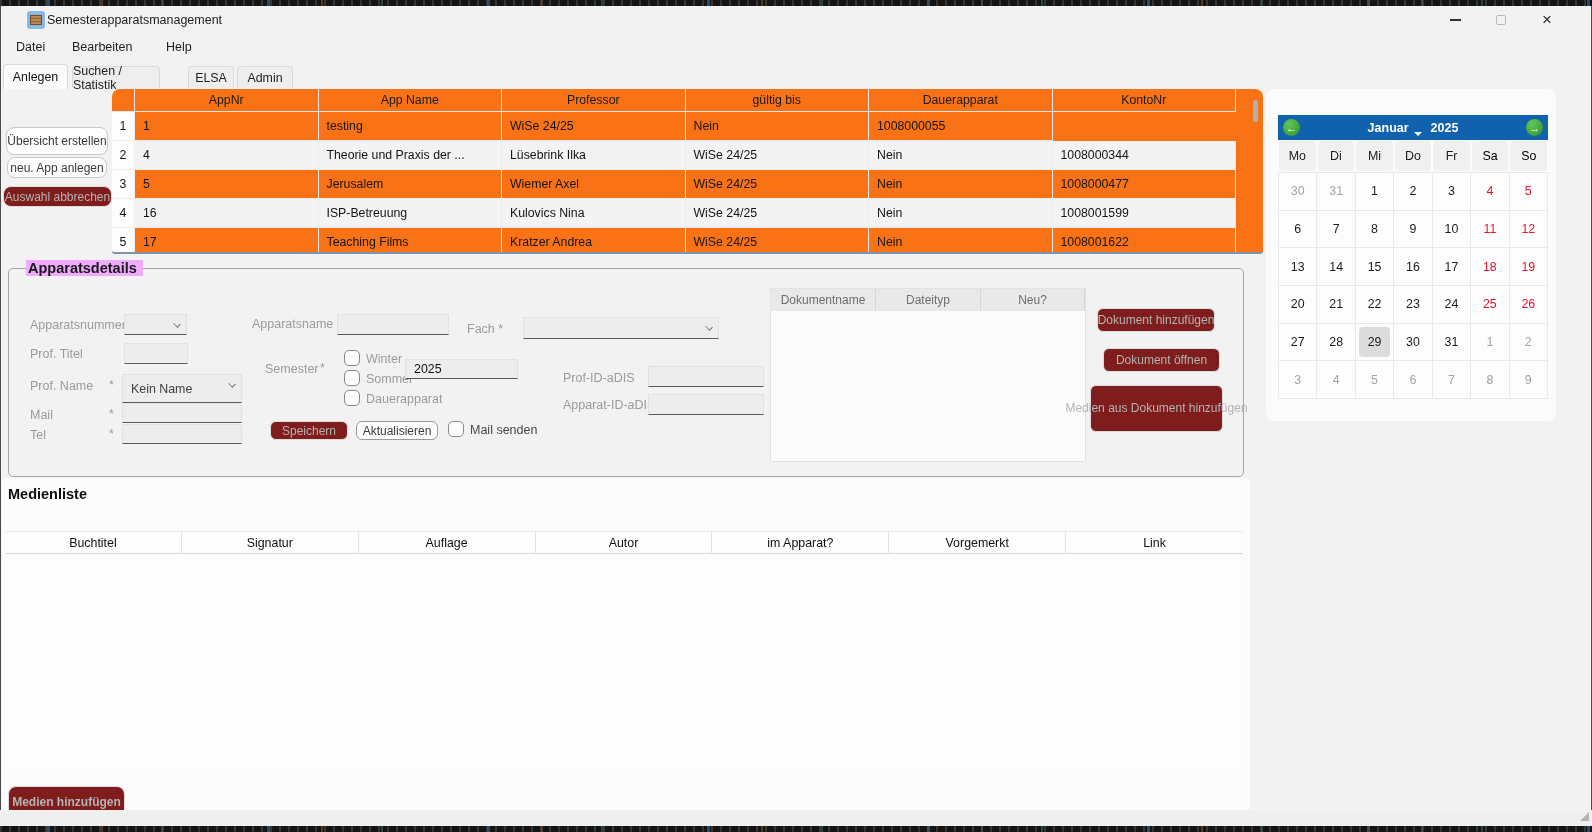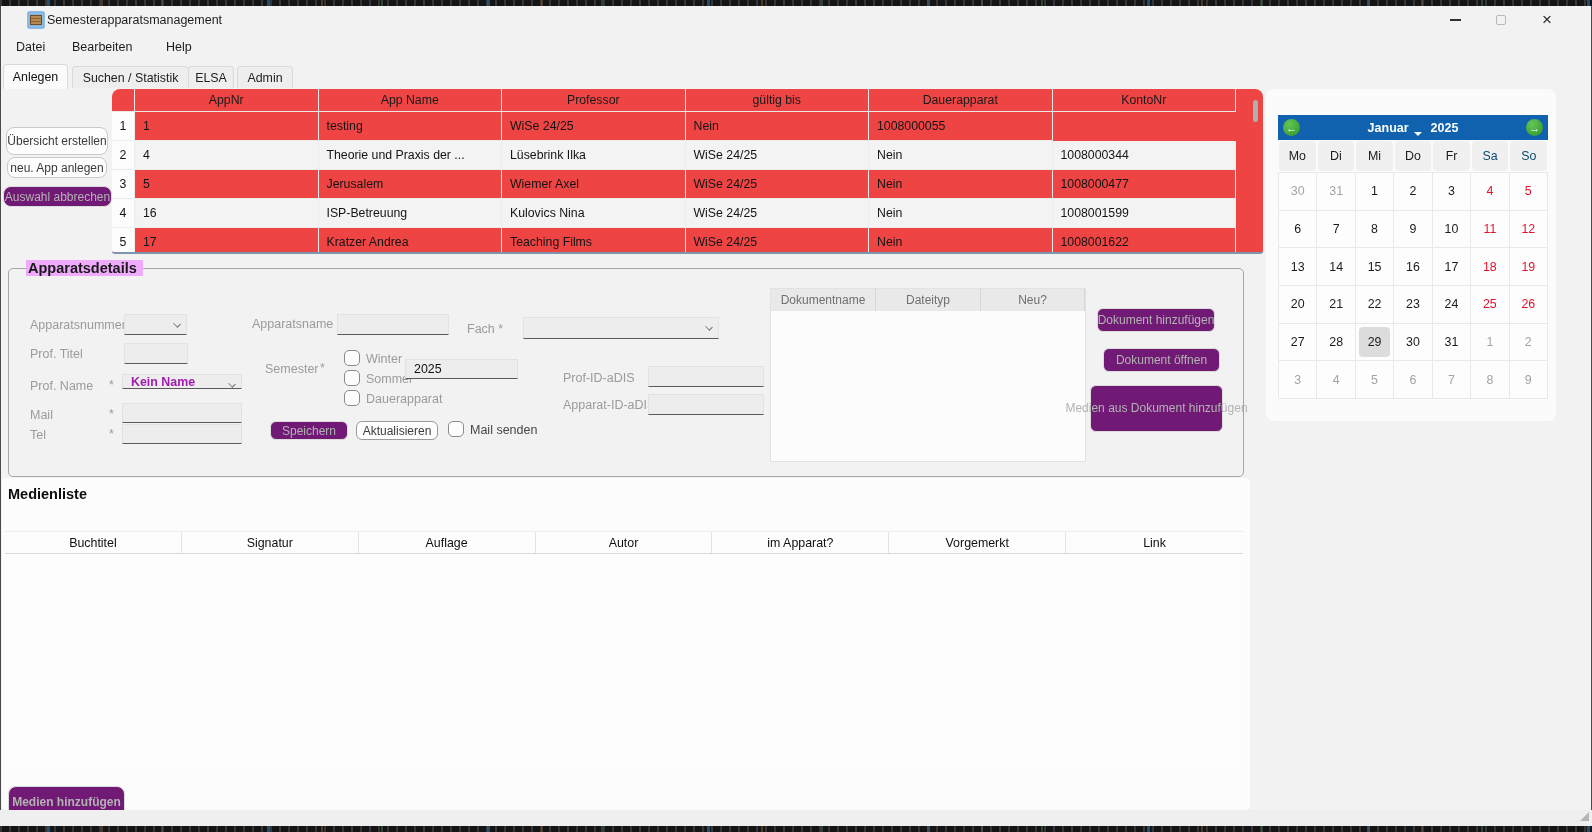--- a/index.html
+++ b/index.html
@@ -33,25 +33,25 @@
 
   
   .tab { position:absolute; font-size:12.4px; color:#222; display:flex; align-items:center; justify-content:center;
          border:1px solid #dadada; border-bottom:none; border-radius:4px 4px 0 0; background:#eeeeee; }
   .tab-active { background:#fafafa; color:#111; z-index:2; }
 
   
   .btn { position:absolute; background:#fdfdfd; border:1px solid #c9c9c9; border-radius:8px;
          font-size:12px; color:#3a3a3a; display:flex; align-items:center; justify-content:center;
          white-space:nowrap; text-align:center; }
-  .btn.disabled { color:#b3b3b3; border-color:#dcdcdc; background:#701a75; }
+  .btn.disabled { color:#b3b3b3; border-color:#dcdcdc; background:#7f1d1d; }
   .btn.focusline { border-color:#9a9a9a; color:#3c3c3c; }
 
   
-  .apps-panel { position:absolute; left:112px; top:89px; width:1151px; height:165px; background:#ef4444;
+  .apps-panel { position:absolute; left:112px; top:89px; width:1151px; height:165px; background:#f97316;
                 border-radius:8px 8px 3px 3px; border-bottom:2px solid #7d95ac; overflow:hidden; }
   .apps-header { display:grid; grid-template-columns:23px repeat(6,183.5px); height:23px; }
   .apps-header > div { border-right:1px solid #e8e8e8; border-bottom:1px solid #e8e8e8;
         display:flex; align-items:center; justify-content:center; font-size:12.3px; color:#1a1a1a; }
   .apps-row { display:grid; grid-template-columns:23px repeat(6,183.5px); height:29px; }
   .apps-row > div { border-right:1px solid #ececec; border-bottom:1px solid #ececec;
         display:flex; align-items:center; font-size:12.3px; color:#141414; padding-left:8px; white-space:nowrap; overflow:hidden; }
   .apps-row > div.rownum { justify-content:center; padding-left:0; background:#fdfdfd; }
   .apps-row.alt > div { background:#f3f3f3; }
   .apps-row.alt > div.rownum { background:#fdfdfd; }
@@ -64,21 +64,21 @@
               align-items:center; justify-content:center; gap:9px; }
   .cal-title { color:#fff; font-weight:bold; font-size:12.5px; }
   .cal-caret { width:0; height:0; border-left:4px solid transparent; border-right:4px solid transparent;
                border-top:4px solid #fff; align-self:flex-end; margin:0 0 4px -4px; }
   .cal-nav { position:absolute; top:4px; width:17px; height:17px; border-radius:50%;
              background:radial-gradient(circle at 35% 30%, #63c657, #2f9327); color:#fff; font-size:11px; font-weight:bold;
              display:flex; align-items:center; justify-content:center; }
   .cal-daynames { position:absolute; left:0; top:25px; width:270px; height:32px; display:flex; }
   .cal-daynames > div { width:36.6px; margin:1px; background:#f0f0f0; border-radius:4px;
         display:flex; align-items:center; justify-content:center; font-size:12.4px; color:#1c1c1c; }
-  .cal-daynames > div.red { color:#0c4a6e; }
+  .cal-daynames > div.red { color:#000000; }
   .cal-grid { position:absolute; left:0; top:57px; width:270px; height:226px; display:grid;
               grid-template-columns:repeat(7,1fr); grid-auto-rows:37.66px; border-left:1px solid #e9e9e9; border-top:1px solid #e9e9e9; background:#fdfdfd; }
   .cal-cell { border-right:1px solid #e9e9e9; border-bottom:1px solid #e9e9e9; position:relative;
               display:flex; align-items:center; justify-content:center; font-size:12.4px; color:#1b1b1b; }
   .cal-cell.mut { color:#a3a3a3; }
   .cal-cell.red { color:#e8112d; }
   .cal-cell .selbg { position:absolute; inset:3px; background:#dcdcdc; border-radius:4px; z-index:0; }
   .cal-cell span { position:relative; z-index:1; }
 
   
@@ -138,21 +138,21 @@
     </div>
   <div class="wc wc-close" style="left:1524px;">
       <span>×</span>
     </div>
 
   <div class="menu-item" style="left:16px;">Datei</div>
   <div class="menu-item" style="left:72px;">Bearbeiten</div>
   <div class="menu-item" style="left:166px;">Help</div>
 
   <div class="tab tab-active" style="left:3px; top:64px; width:65px; height:25px;">Anlegen</div>
-  <div class="tab" style="left:72px; top:66px; width:117px; height:22px;">Suchen / Statistik</div>
+  <div class="tab" style="left:72px; top:66px; width:88px; height:22px;">Suchen / Statistik</div>
   <div class="tab" style="left:188px; top:66px; width:46px; height:22px;">ELSA</div>
   <div class="tab" style="left:237px; top:66px; width:56px; height:22px;">Admin</div>
 
   <div class="btn" style="left:6px; top:127px; width:102px; height:28px;">Übersicht erstellen</div>
   <div class="btn" style="left:7px; top:157px; width:100px; height:21px;">neu. App anlegen</div>
   <div class="btn disabled" style="left:3px; top:186px; width:109px; height:21px;">Auswahl abbrechen</div>
 
   <div class="apps-panel">
     <div class="apps-header">
         <div></div>
@@ -195,22 +195,22 @@
           <div>16</div>
           <div>ISP-Betreuung</div>
           <div>Kulovics Nina</div>
           <div>WiSe 24/25</div>
           <div>Nein</div>
           <div>1008001599</div>
         </div>
         <div class="apps-row">
           <div class="rownum">5</div>
           <div>17</div>
+          <div>Teaching Films</div>
           <div>Kratzer Andrea</div>
-          <div>Teaching Films</div>
           <div>WiSe 24/25</div>
           <div>Nein</div>
           <div>1008001622</div>
         </div>
       </div>
     <div class="v-scroll"></div>
   </div>
 
   <div class="right-panel"></div>
   <div class="cal">
@@ -374,21 +374,21 @@
       <span class="chev"></span>
     </div>
 
   <div class="lbl" style="left:30px; top:347px;">Prof. Titel</div>
   <div class="field" style="left:124px; top:343px; width:64px; height:21px;">
       <span></span>
     </div>
 
   <div class="lbl" style="left:30px; top:379px;">Prof. Name</div>
   <div class="star" style="left:109px; top:378px;">*</div>
-  <div class="field combo" style="left:122px; top:374px; width:120px; height:15px; color:#a21caf;font-weight:bold;">
+  <div class="field combo" style="left:122px; top:374px; width:120px; height:29px; color:#404040;">
       <span>Kein Name</span>
       <span class="chev"></span>
     </div>
 
   <div class="lbl" style="left:30px; top:408px;">Mail</div>
   <div class="star" style="left:109px; top:407px;">*</div>
   <div class="field" style="left:122px; top:403px; width:120px; height:20px;">
       <span></span>
     </div>
 

